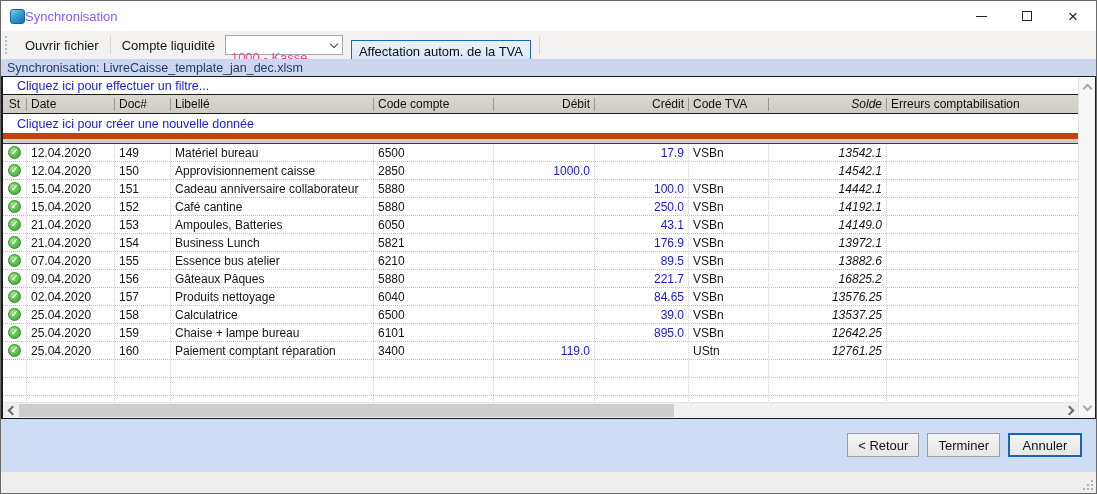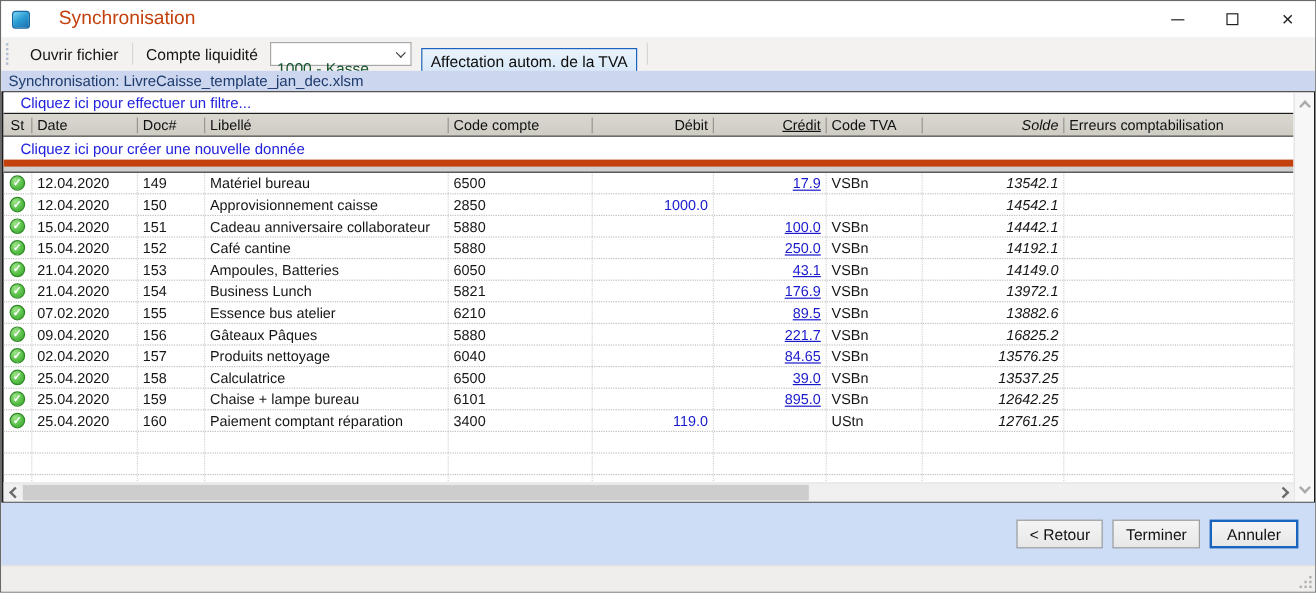--- a/index.html
+++ b/index.html
@@ -3,34 +3,34 @@
 <meta charset="utf-8">
 <style>
   html,body{margin:0;padding:0;background:#e8e8e8;font-family:"Liberation Sans",sans-serif;}
   .window{width:1097px;height:494px;box-sizing:border-box;border:1px solid #6a6a6a;background:#fff;
           display:flex;flex-direction:column;position:relative;overflow:hidden;}
 
   
   .titlebar{height:30px;flex:0 0 auto;background:#ffffff;display:flex;align-items:center;padding-left:9px;}
   .app-icon{width:15px;height:15px;border-radius:3px;background:linear-gradient(145deg,#7fd4f2 0%,#2e9fd4 45%,#1b6fae 100%);
             border:1px solid #1565a0;box-sizing:border-box;}
-  .win-title{margin-left:24px;font-size:16px;color:#c2410c;}
+  .win-title{margin-left:0;font-size:13px;color:#8b5cf6;}
   .win-controls{margin-left:auto;display:flex;align-items:center;height:100%;}
   .win-btn{width:46px;height:100%;display:flex;align-items:center;justify-content:center;color:#222;font-size:15px;}
   .min-glyph{display:inline-block;width:11px;height:1px;background:#222;}
   .max-glyph{display:inline-block;width:10px;height:10px;border:1px solid #222;box-sizing:border-box;}
   .close-glyph{font-size:17px;line-height:1;color:#222;}
 
   
   .toolbar{height:28px;flex:0 0 auto;background:#f3f2f1;display:flex;align-items:center;font-size:13px;color:#151515;}
   .grip{width:5px;height:18px;border-left:2px dotted #aebdd4;margin:0 5px 0 4px;}
   .tb-item{padding:3px 8px;}
   .tb-sep{width:1px;height:18px;background:#d7d6d4;margin:0 3px;}
   .combo{width:118px;height:20px;background:#fff;border:1px solid #a8a8a8;box-sizing:border-box;display:flex;align-items:center;margin-left:2px;}
-  .combo-value{flex:1;padding-left:5px;font-size:13px;color:#14532d;white-space:nowrap;overflow:hidden;margin-top:24px;}
+  .combo-value{flex:1;padding-left:5px;font-size:13px;color:#ec4899;white-space:nowrap;overflow:hidden;margin-top:24px;}
   .combo-arrow{width:16px;display:flex;align-items:center;justify-content:center;}
   .tva-btn{margin-left:8px;height:22px;display:flex;align-items:center;padding:0 7px;background:linear-gradient(#eaf3fc,#d6e7f8);
            border:1px solid var(--accent-blue);box-sizing:border-box;color:#0d0d0d;margin-top:12px;}
 
   
   .chev{display:inline-block;width:5px;height:5px;border-right:1px solid #444;border-bottom:1px solid #444;}
   .chev.down{transform:rotate(45deg);margin-top:-3px;}
   .chev.sb{border-color:#6b6b6b;border-width:2px;width:5px;height:5px;}
   .chev.left{transform:rotate(135deg);margin-left:3px;}
   .chev.right{transform:rotate(-45deg);margin-right:3px;}
@@ -51,21 +51,21 @@
   .grid-header .cell{border-right:1px solid #999590;height:13px;line-height:13px;}
   .new-row{height:19px;border-bottom:6px solid #c2410c;}
   .thick-sep{height:4px;flex:0 0 auto;background:#cfcfcf;border-bottom:1px solid #3c3c3c;}
   .grid-body{flex:1 1 auto;overflow:hidden;}
   .grid-row{display:flex;height:17px;align-items:center;font-size:12px;color:#161616;}
   .data-row{border-bottom:1px dotted #c0c0c0;}
   .cell{flex:0 0 auto;box-sizing:border-box;padding:0 4px;white-space:nowrap;overflow:hidden;height:100%;display:flex;align-items:center;}
   .data-row .cell{border-right:1px dotted #d2d2d2;}
   .col0{width:24px;justify-content:center;padding:0;}
   .col1{width:88px;} .col2{width:56px;} .col3{width:203px;} .col4{width:120px;}
-  .col5{width:101px;} .col6{width:94px;text-decoration:underline;} .col7{width:80px;} .col8{width:118px;font-style:italic;}
+  .col5{width:101px;} .col6{width:94px;} .col7{width:80px;} .col8{width:118px;font-style:italic;}
   .col9{flex:1 1 auto;min-width:120px;border-right:none !important;}
   .num{justify-content:flex-end;}
   .blue{color:var(--value-blue);}
   .ok-icon{width:13px;height:13px;border-radius:50%;background:radial-gradient(circle at 35% 30%,#9fe48b,#53bd44 60%,#3da32f);
            border:1px solid #2f8a26;box-sizing:border-box;color:#fff;font-size:9px;font-weight:bold;
            display:flex;align-items:center;justify-content:center;line-height:1;}
 
   
   .hscroll{height:15px;flex:0 0 auto;background:#f0f0f0;display:flex;align-items:center;position:relative;border-top:1px solid #e4e4e4;}
   .h-btn{width:15px;height:15px;display:flex;align-items:center;justify-content:center;}
@@ -232,21 +232,21 @@
             <div class="cell col5 num blue"></div>
             <div class="cell col6 num blue">176.9</div>
             <div class="cell col7">VSBn</div>
             <div class="cell col8 num">13972.1</div>
             <div class="cell col9"></div>
           </div>
           <div class="grid-row data-row">
             <div class="cell col0">
               <span class="ok-icon">✓</span>
             </div>
-            <div class="cell col1">07.02.2020</div>
+            <div class="cell col1">07.04.2020</div>
             <div class="cell col2">155</div>
             <div class="cell col3">Essence bus atelier</div>
             <div class="cell col4">6210</div>
             <div class="cell col5 num blue"></div>
             <div class="cell col6 num blue">89.5</div>
             <div class="cell col7">VSBn</div>
             <div class="cell col8 num">13882.6</div>
             <div class="cell col9"></div>
           </div>
           <div class="grid-row data-row">

